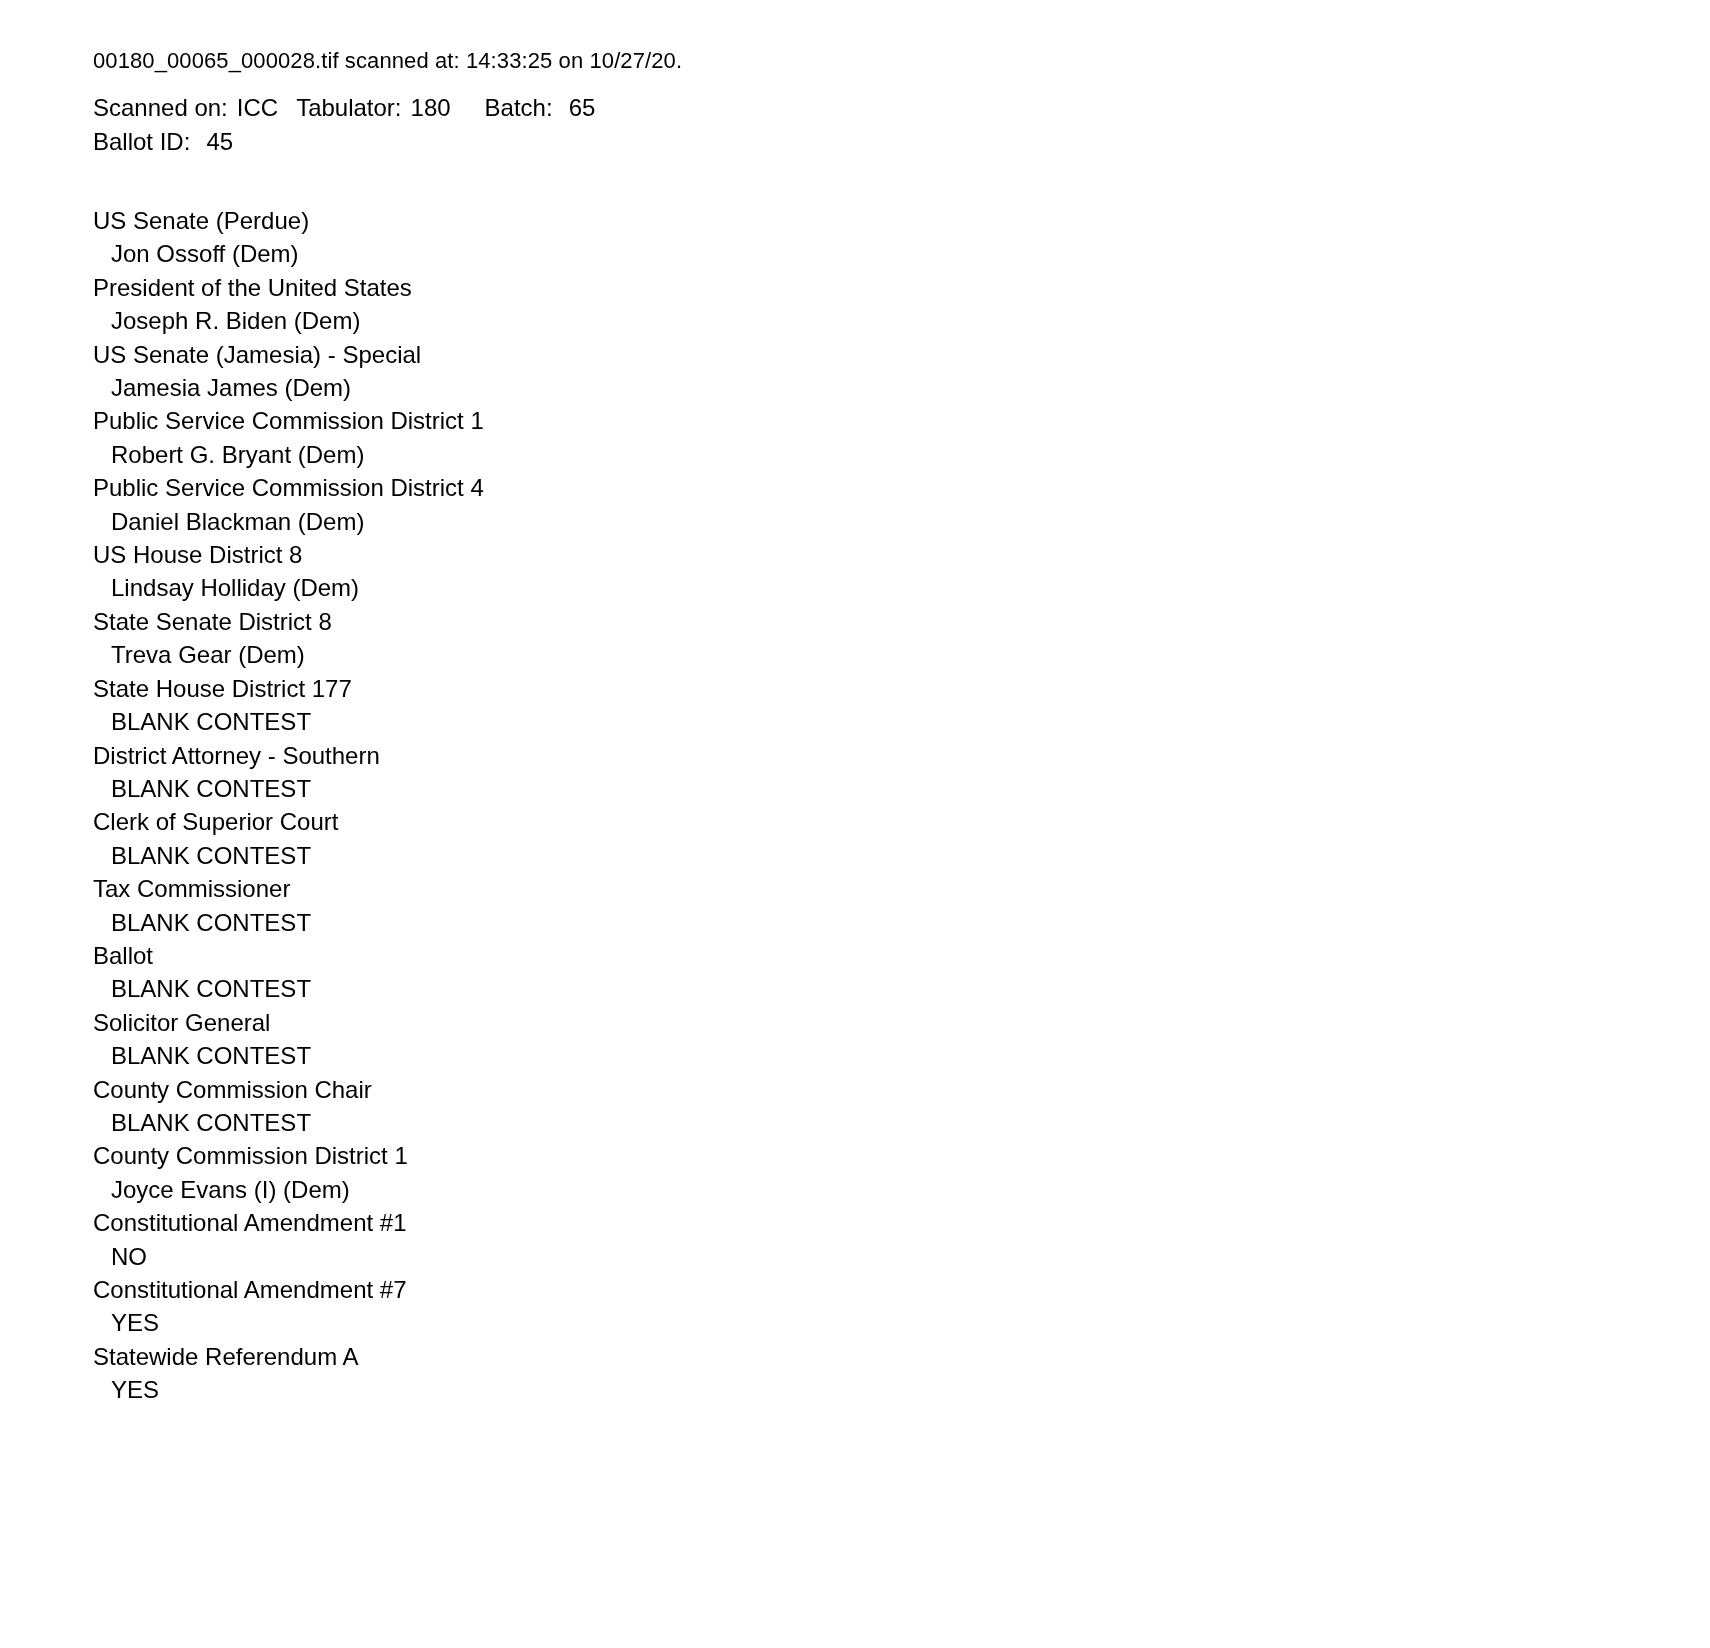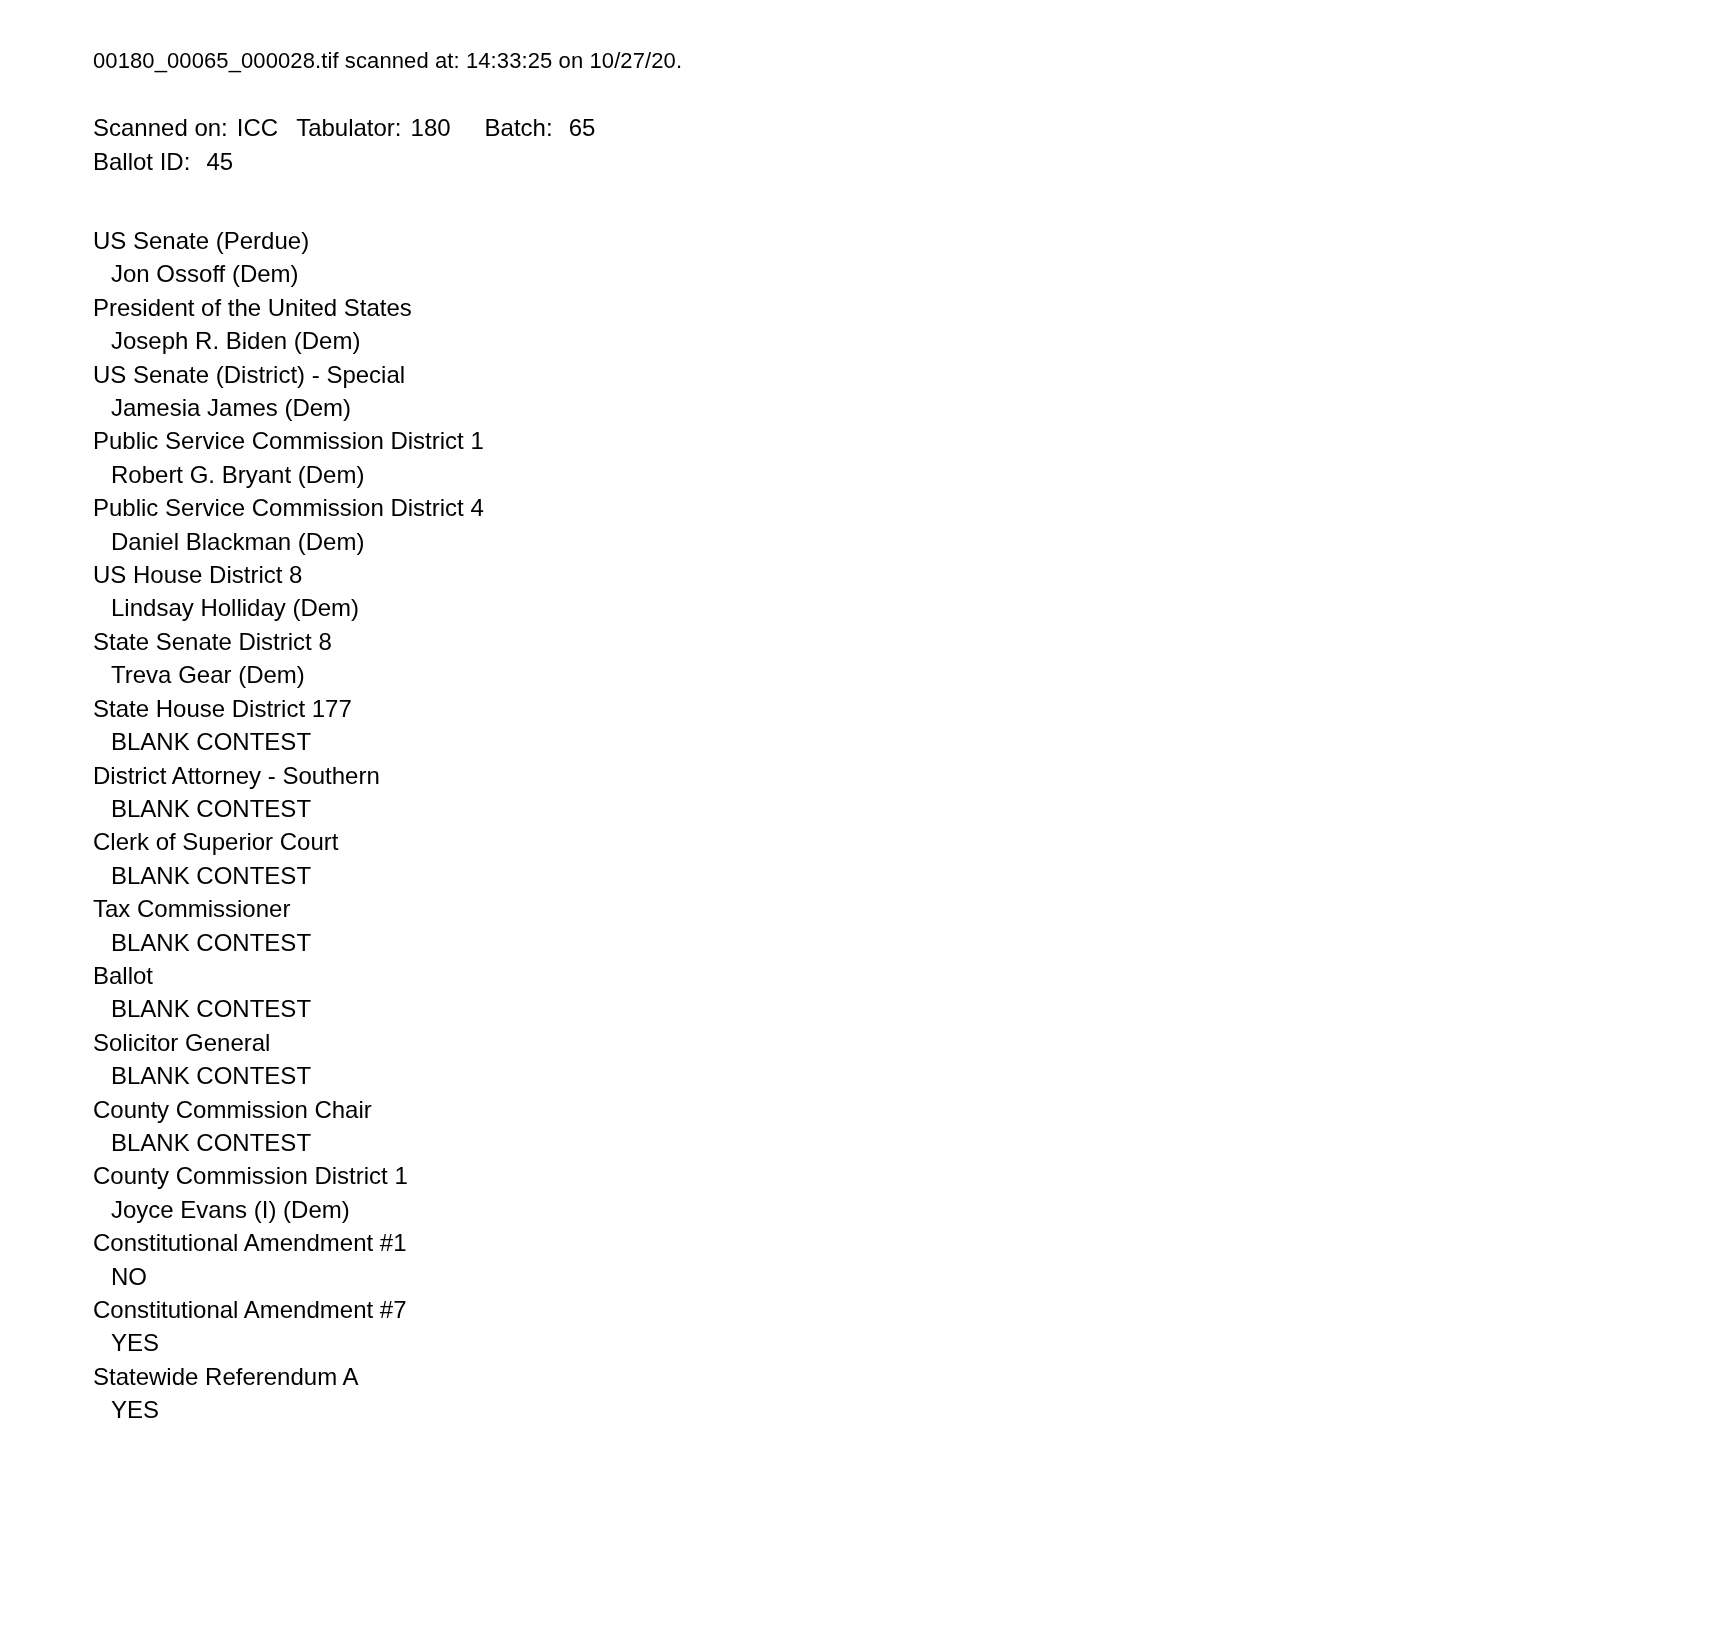--- a/index.html
+++ b/index.html
@@ -20,21 +20,21 @@
     font-family: "Liberation Sans", sans-serif;
     color: #000000;
     -webkit-font-smoothing: antialiased;
   }
   .scan-line {
     font-size: 22px;
     line-height: 33px;
     letter-spacing: 0.1px;
   }
   .meta-block {
-    margin-top: 34px;
+    margin-top: 14px;
   }
   .meta-line {
     font-size: 24px;
     line-height: 34px;
     white-space: nowrap;
   }
   .sp-sm { margin-left: 9px; }   
   .sp-md { margin-left: 16px; }  
   .sp-lg { margin-left: 18px; }  
   .sp-xl { margin-left: 34px; }  
@@ -75,21 +75,21 @@
     <div class="contest-name">US Senate (Perdue)</div>
     <div class="contest-selection">Jon Ossoff (Dem)</div>
   </div>
 
   <div class="contest-row">
     <div class="contest-name">President of the United States</div>
     <div class="contest-selection">Joseph R. Biden (Dem)</div>
   </div>
 
   <div class="contest-row">
-    <div class="contest-name">US Senate (District) - Special</div>
+    <div class="contest-name">US Senate (Jamesia) - Special</div>
     <div class="contest-selection">Jamesia James (Dem)</div>
   </div>
 
   <div class="contest-row">
     <div class="contest-name">Public Service Commission District 1</div>
     <div class="contest-selection">Robert G. Bryant (Dem)</div>
   </div>
 
   <div class="contest-row">
     <div class="contest-name">Public Service Commission District 4</div>

